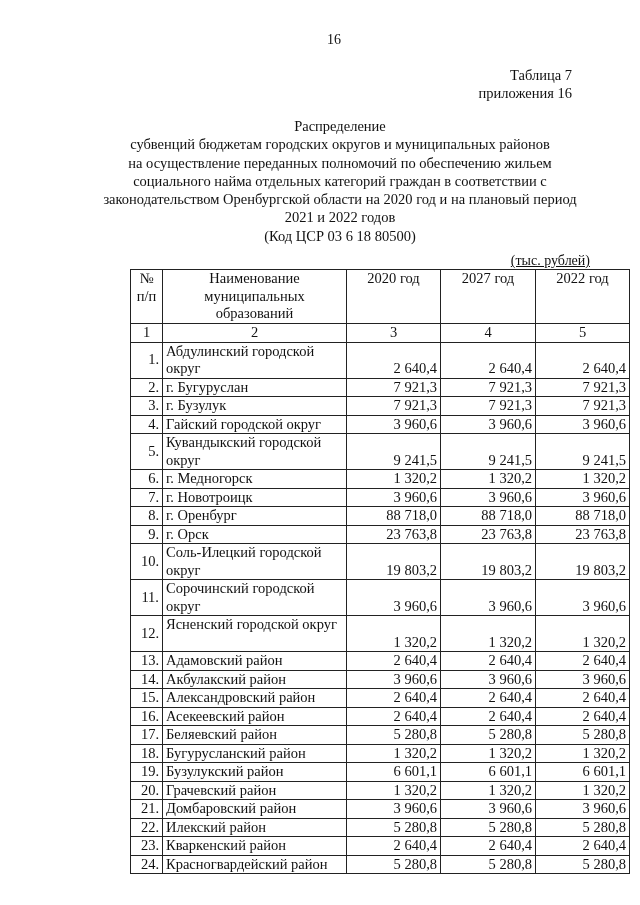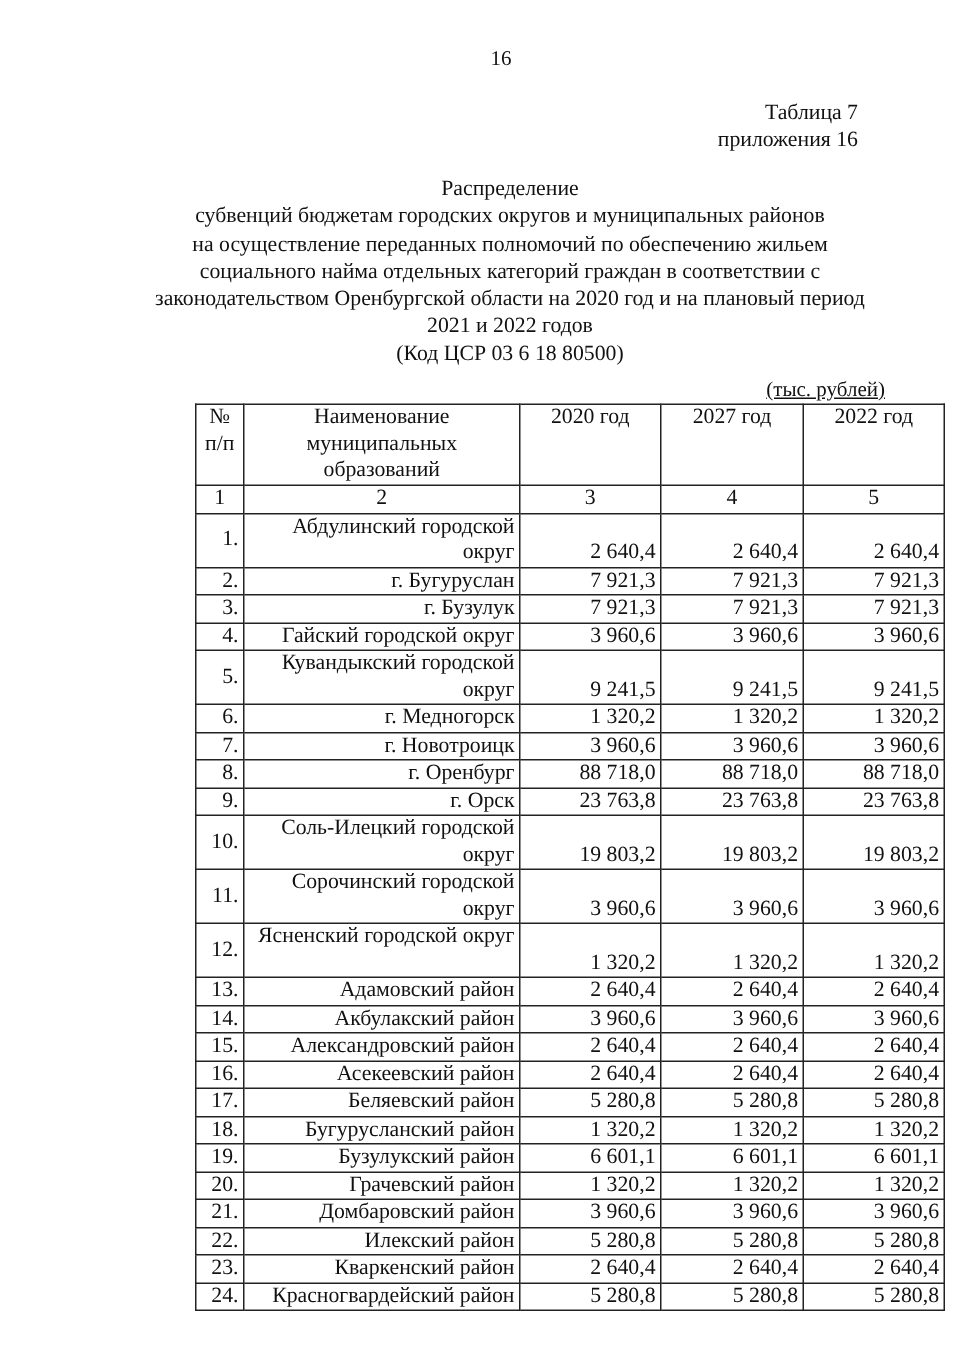--- a/index.html
+++ b/index.html
@@ -41,21 +41,21 @@
   }
   table.dist th { text-align: center; }
   col.c1 { width: 32px; }
   col.c2 { width: 184px; }
   col.c3 { width: 94px; }
   col.c4 { width: 95px; }
   col.c5 { width: 94px; }
   tr.hdr th { height: 53px; }
   tr.nums td { text-align: center; height: 17px; }
   td.num { text-align: right; vertical-align: middle !important; padding-right: 2px; }
-  td.name { text-align: right; }
+  td.name { text-align: left; }
   td.val { text-align: right; vertical-align: bottom !important; }
   tr.row td { height: 17px; }
   tr.row.tall td { height: 35px; }
 </style>
 </head>
 <body>
 
 <div class="page-number">16</div>
 
 <div class="table-ref">

